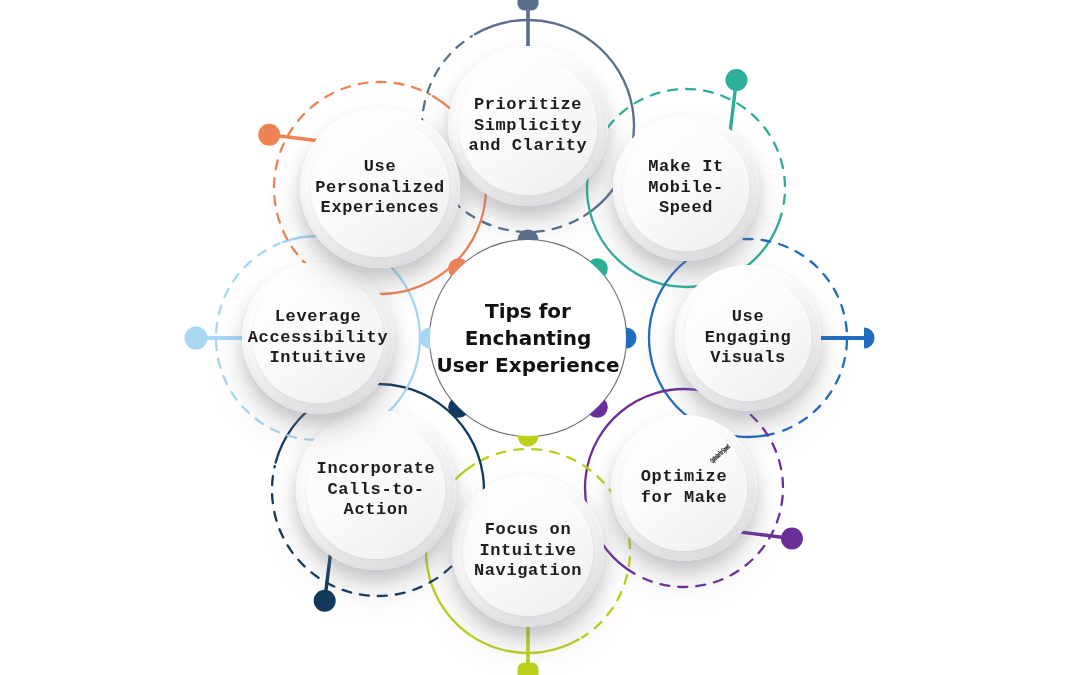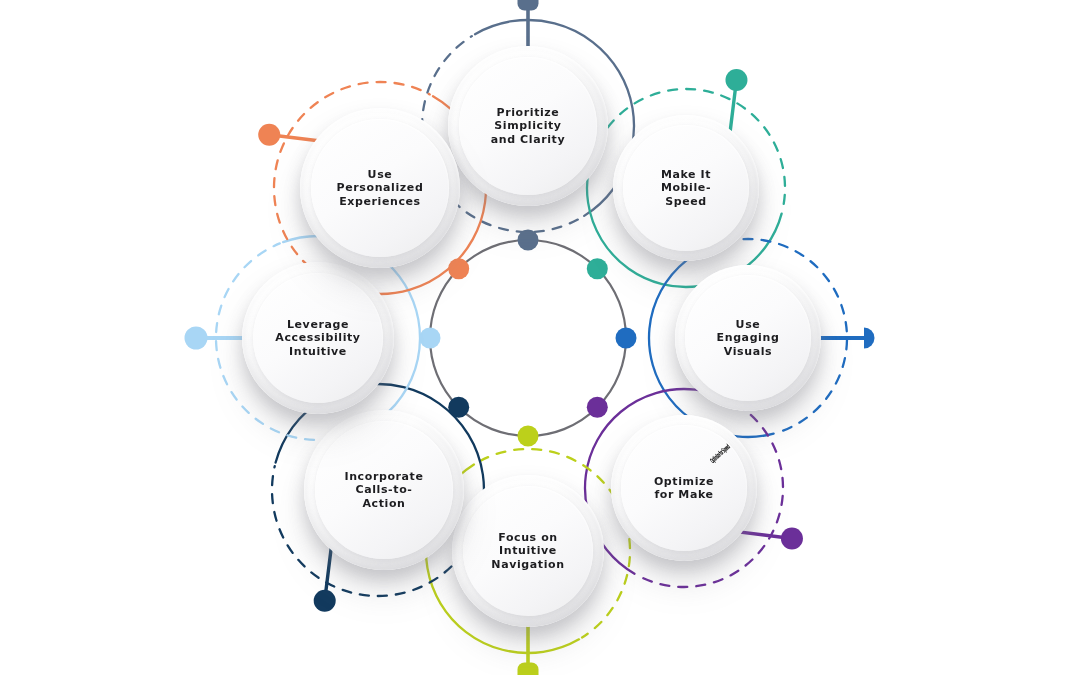--- a/index.html
+++ b/index.html
@@ -26,21 +26,21 @@
     content:"";position:absolute;inset:7%;border-radius:50%;
     background:linear-gradient(145deg,#ffffff 0%,#fbfbfc 45%,#f4f4f6 75%,#ececed 100%);
     box-shadow:inset 0 1px 2px rgba(255,255,255,1), 0 2px 5px rgba(140,140,150,.18);
   }
   .label{
     position:absolute;left:0;top:0;width:100%;height:100%;
     display:flex;align-items:center;justify-content:center;text-align:center;
     color:#1d1d20;font-weight:700;letter-spacing:.6px;line-height:1.22;
     white-space:pre-line;z-index:3;pointer-events:none;
   }
-  .sat .label{font-size:11px;}
+  .sat .label{font-size:17px;font-family:Liberation Mono, monospace;}
   .hub-label{
     position:absolute;left:0;top:0;width:100%;height:100%;
     display:flex;align-items:center;justify-content:center;text-align:center;
     color:#111114;font-weight:700;font-size:20px;line-height:1.35;
     white-space:pre-line;z-index:3;pointer-events:none;
   }
   .hub-disc{
     position:absolute;border-radius:50%;background:#ffffff;
   }
   
@@ -142,33 +142,39 @@
         <div class="label">Optimize
 for Make</div>
         <div class="glitch" style="left: 81px; top: 35px;">Optimize for Speed</div>
       </div>
       <div class="node sat" style="left: 452px; top: 475px; width: 152px; height: 152px;">
         <div class="puck" style="left: 0px; top: 0px; width: 100%; height: 100%;"></div>
         <div class="label">Focus on
 Intuitive
 Navigation</div>
       </div>
-      <div class="node sat" style="left: 304px; top: 410px; width: 160px; height: 160px;">
+      <div class="node sat" style="left: 296px; top: 410px; width: 160px; height: 160px;">
         <div class="puck" style="left: 0px; top: 0px; width: 100%; height: 100%;"></div>
         <div class="label">Incorporate
 Calls-to-
 Action</div>
       </div>
       <div class="node sat" style="left: 242px; top: 262px; width: 152px; height: 152px;">
         <div class="puck" style="left: 0px; top: 0px; width: 100%; height: 100%;"></div>
         <div class="label">Leverage
 Accessibility
 Intuitive</div>
       </div>
       <div class="node sat" style="left: 300px; top: 108px; width: 160px; height: 160px;">
         <div class="puck" style="left: 0px; top: 0px; width: 100%; height: 100%;"></div>
         <div class="label">Use
 Personalized
 Experiences</div>
       </div>
     </div>
 
+  <div class="node" id="hub" style="left: 430px; top: 240px; width: 196px; height: 196px;">
+    <div class="hub-disc" style="left: 0px; top: 0px; width: 100%; height: 100%;"></div>
+    <div class="hub-label">Tips for
+Enchanting
+User Experience</div>
+  </div>
 </div>
 
 </body></html>

